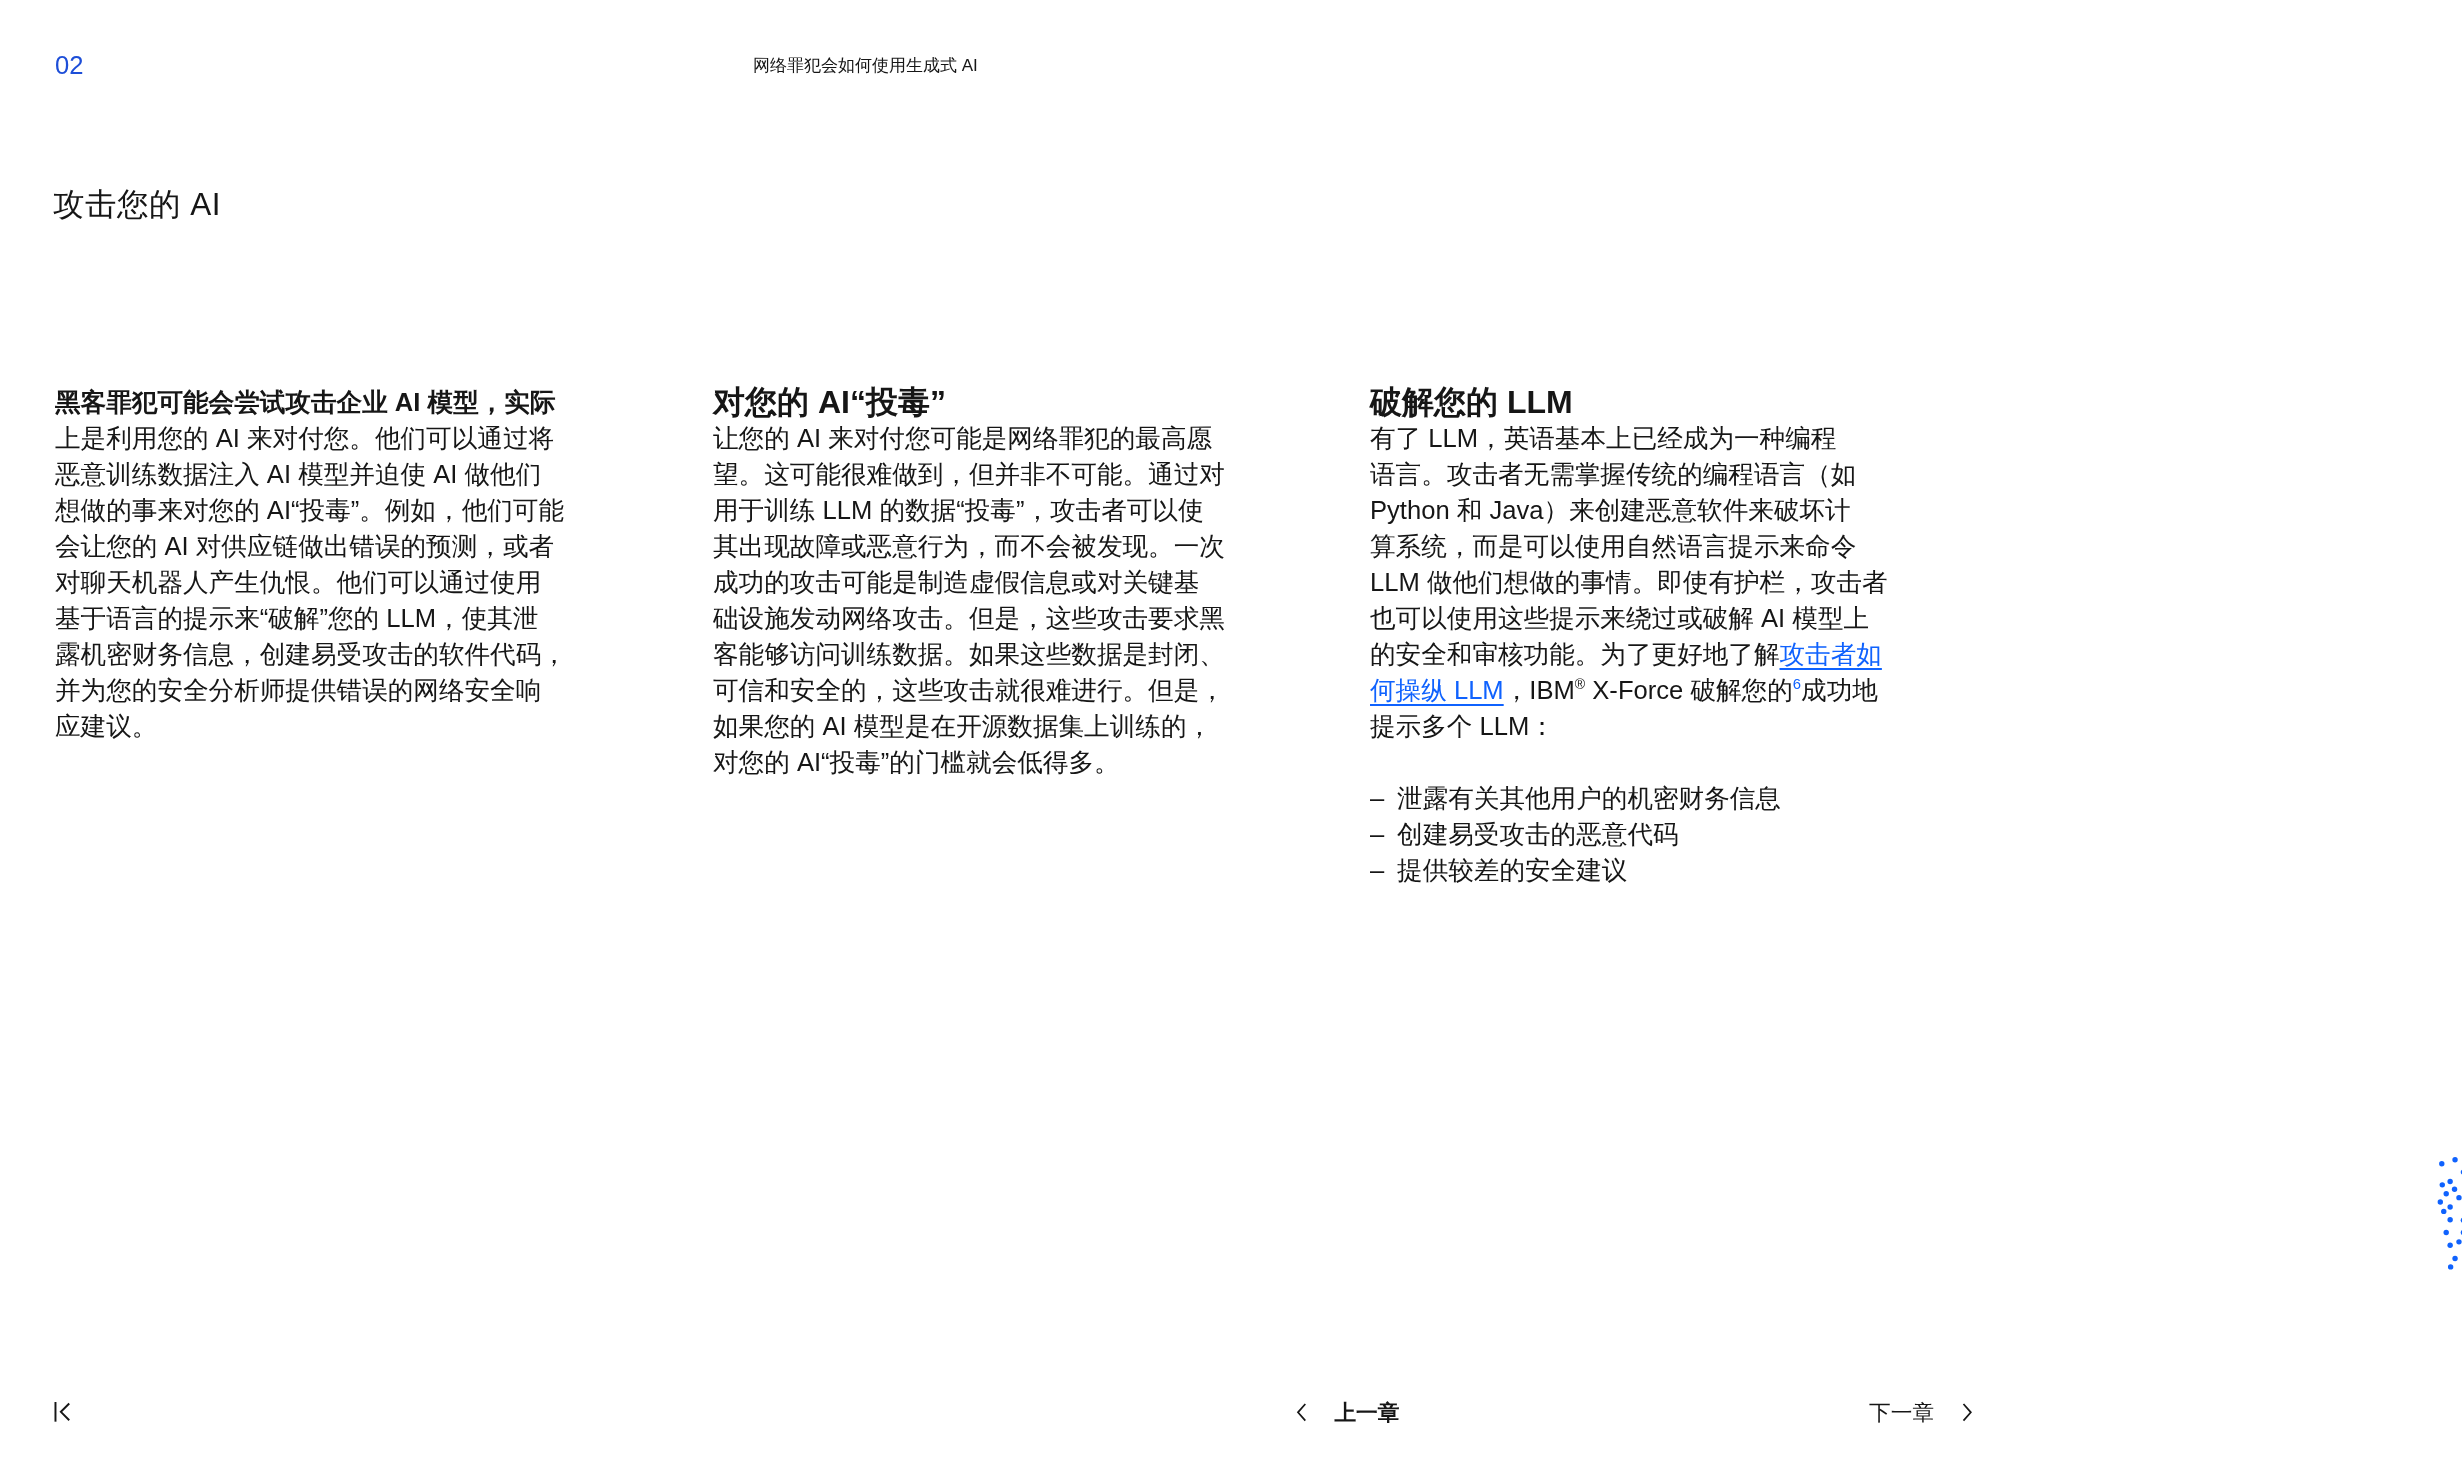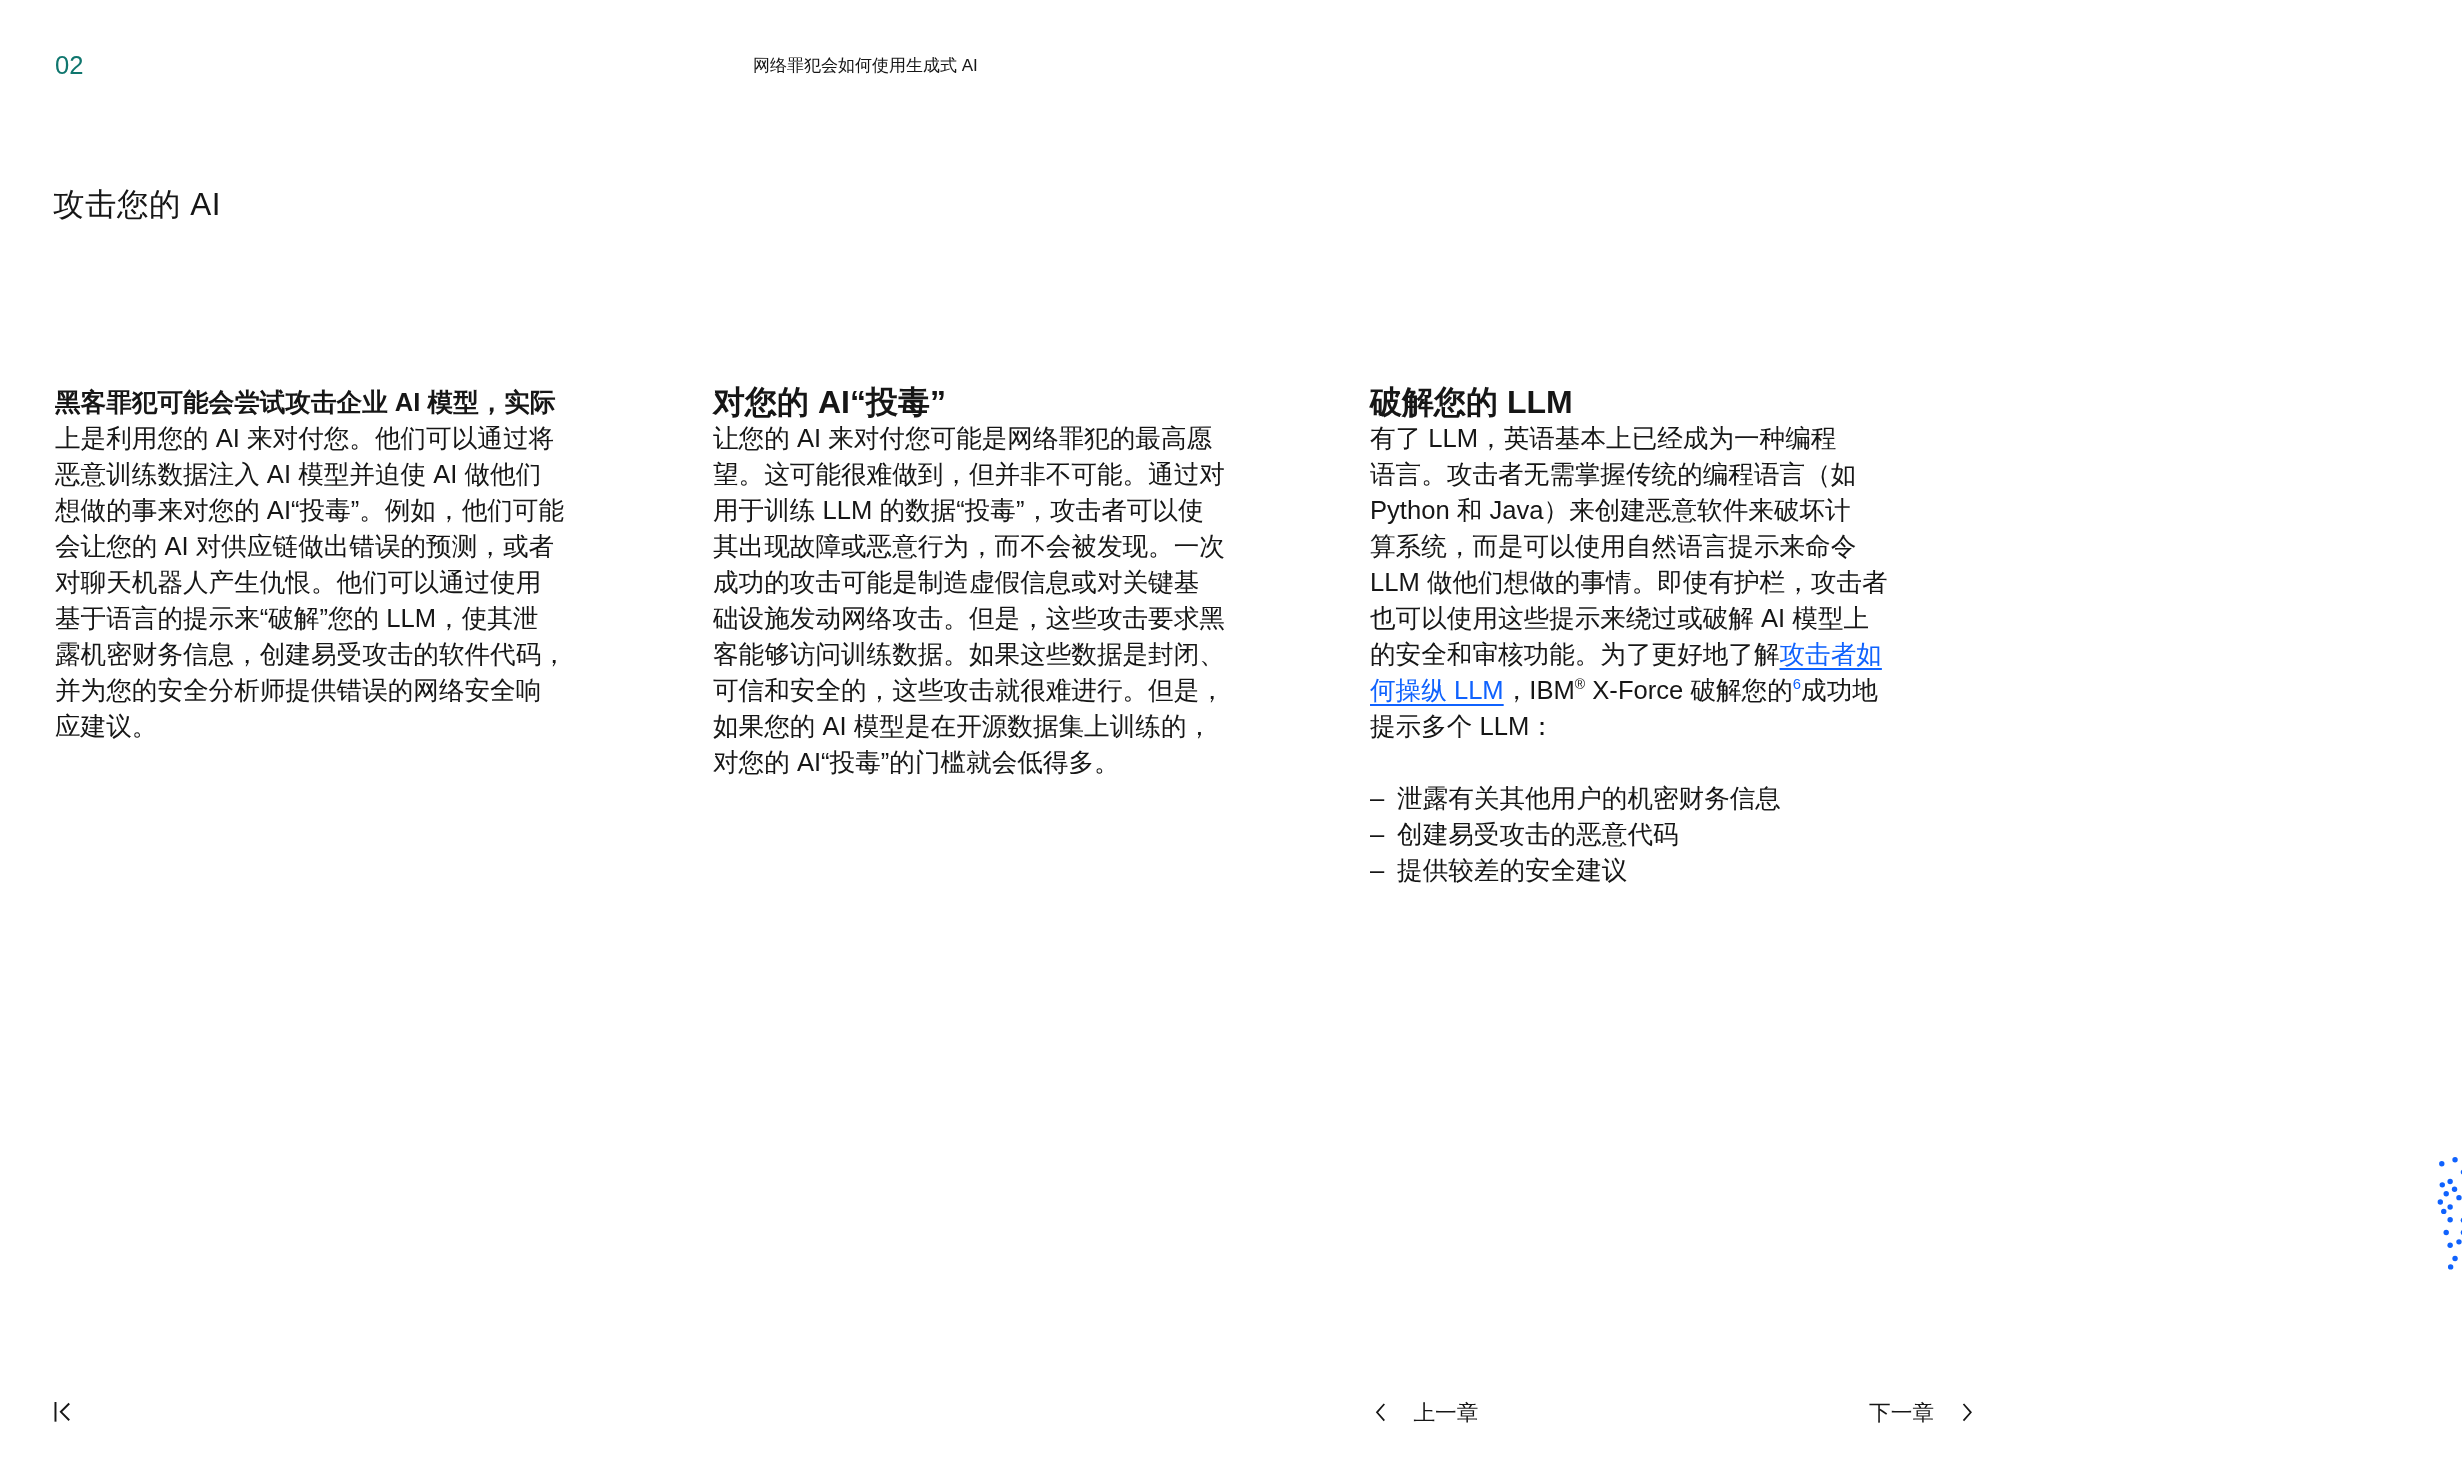--- a/index.html
+++ b/index.html
@@ -12,21 +12,21 @@
     font-family: "Liberation Sans", sans-serif;
     color: #161616;
     overflow: hidden;
   }
   .section-number {
     position: absolute;
     left: 55px;
     top: 51px;
     font-size: 25.6px;
     line-height: 29.5px;
-    color: #0f766e;
+    color: #1d4ed8;
   }
   .header-title {
     position: absolute;
     left: 753px;
     top: 51px;
     font-size: 17px;
     line-height: 29.5px;
     font-weight: 400;
   }
   .page-title {
@@ -104,21 +104,21 @@
     font: inherit;
     color: #161616;
     display: flex;
     align-items: center;
     gap: 27.6px;
     cursor: pointer;
     font-size: 21.7px;
     line-height: 23.6px;
   }
   .skip-button { left: 54px; top: 1402px; }
-  .prev-button { left: 1375px; top: 1401px; }
+  .prev-button { left: 1296px; top: 1401px; font-weight: bold; }
   .next-button { left: 1869px; top: 1401px; }
   svg { display: block; }
 </style>
 </head>
 <body>
 
 <div class="page">
 
   <div class="section-number">02</div>
 

